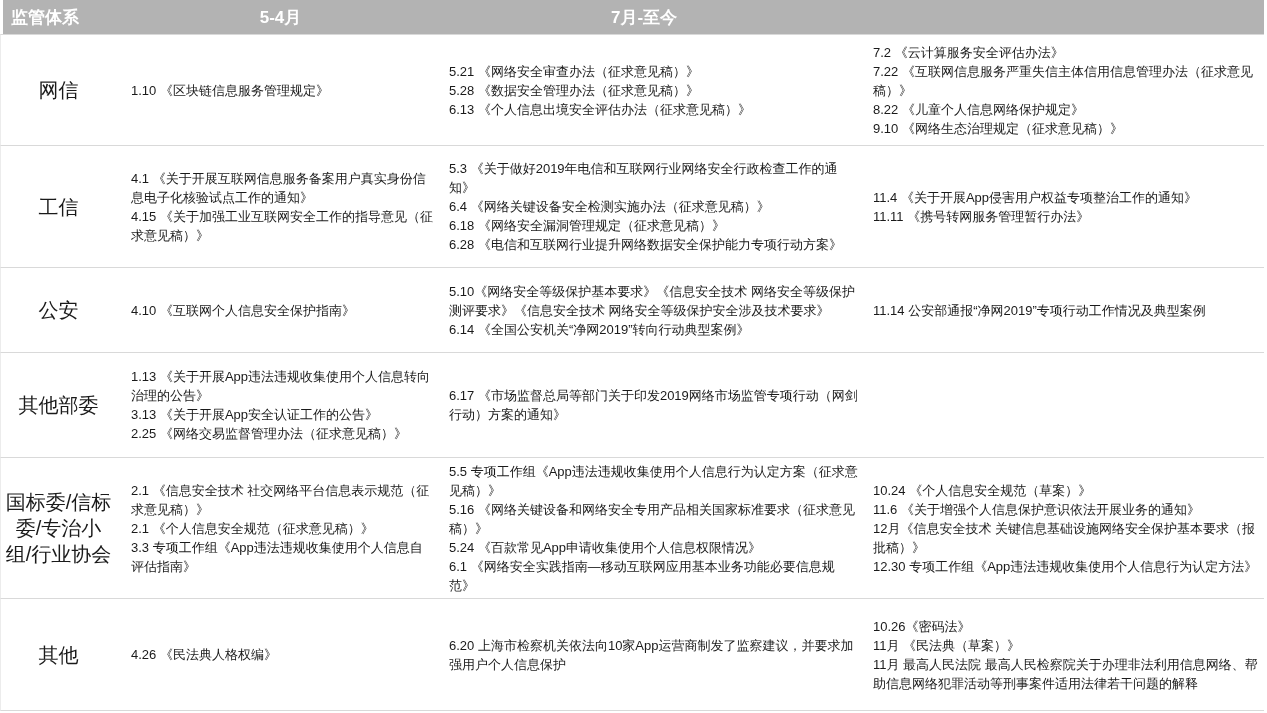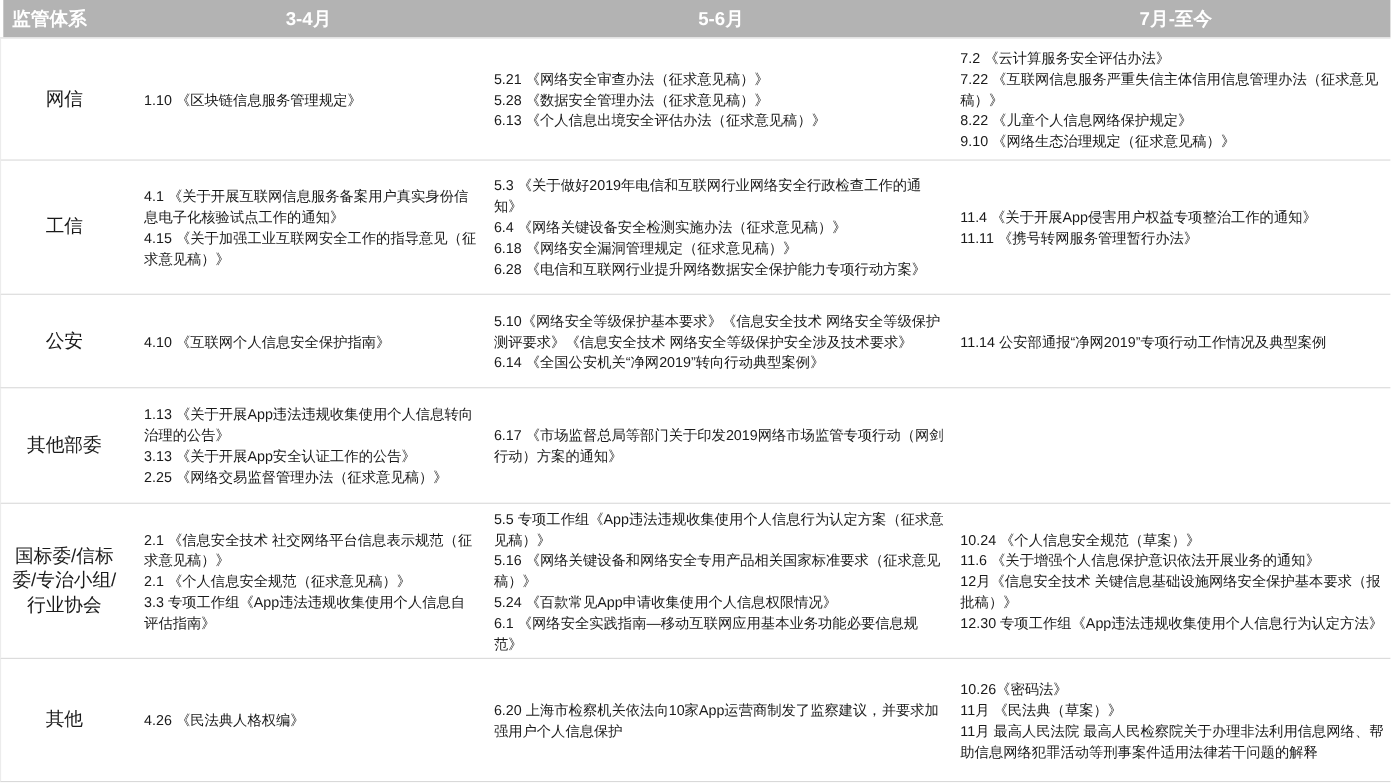--- a/index.html
+++ b/index.html
@@ -29,43 +29,42 @@
   .row:last-child { border-bottom:1px solid #d9d9d9; }
 
   .col0 { width:115px; flex:0 0 115px; }
   .col1 { width:325px; flex:0 0 325px; }
   .col2 { width:425px; flex:0 0 425px; }
   .col3 { width:402px; flex:0 0 402px; }
 
   .cell { display:flex; align-items:center; }
   .label-cell {
     justify-content:center; text-align:center;
-    font-size:17px; line-height:1.3; padding:0 4px; word-break:break-all;
+    font-size:20px; line-height:1.3; padding:0 4px; word-break:break-all;
   }
   .content { font-size:13px; line-height:19px; white-space:pre-wrap; word-break:break-all; }
   .cell.col1 { padding:4px 6px 4px 15px; }
   .cell.col2 { padding:4px 6px 4px 8px;  }
   .cell.col3 { padding:4px 5px 4px 7px;  }
 
   .r1 { height:111px; flex:0 0 111px; }
   .r2 { height:122px; flex:0 0 122px; }
   .r3 { height:85px;  flex:0 0 85px;  }
   .r4 { height:105px; flex:0 0 105px; }
   .r5 { height:141px; flex:0 0 141px; }
   .r6 { height:113px; flex:0 0 113px; }
 </style>
 </head>
 <body>
 
 <div class="table">
 
   <div class="hrow">
     <div class="hcell col0">监管体系</div>
-    <div class="hcell col1">3-4月</div>
-    <div class="hcell col2">5-6月</div>
+    <div class="hcell col1">5-4月</div>
     <div class="hcell col3">7月-至今</div>
   </div>
 
   <div class="row r1">
     <div class="cell col0 label-cell">网信</div>
     <div class="cell col1">
         <div class="content">1.10 《区块链信息服务管理规定》</div>
       </div>
     <div class="cell col2">
         <div class="content">5.21 《网络安全审查办法（征求意见稿）》

